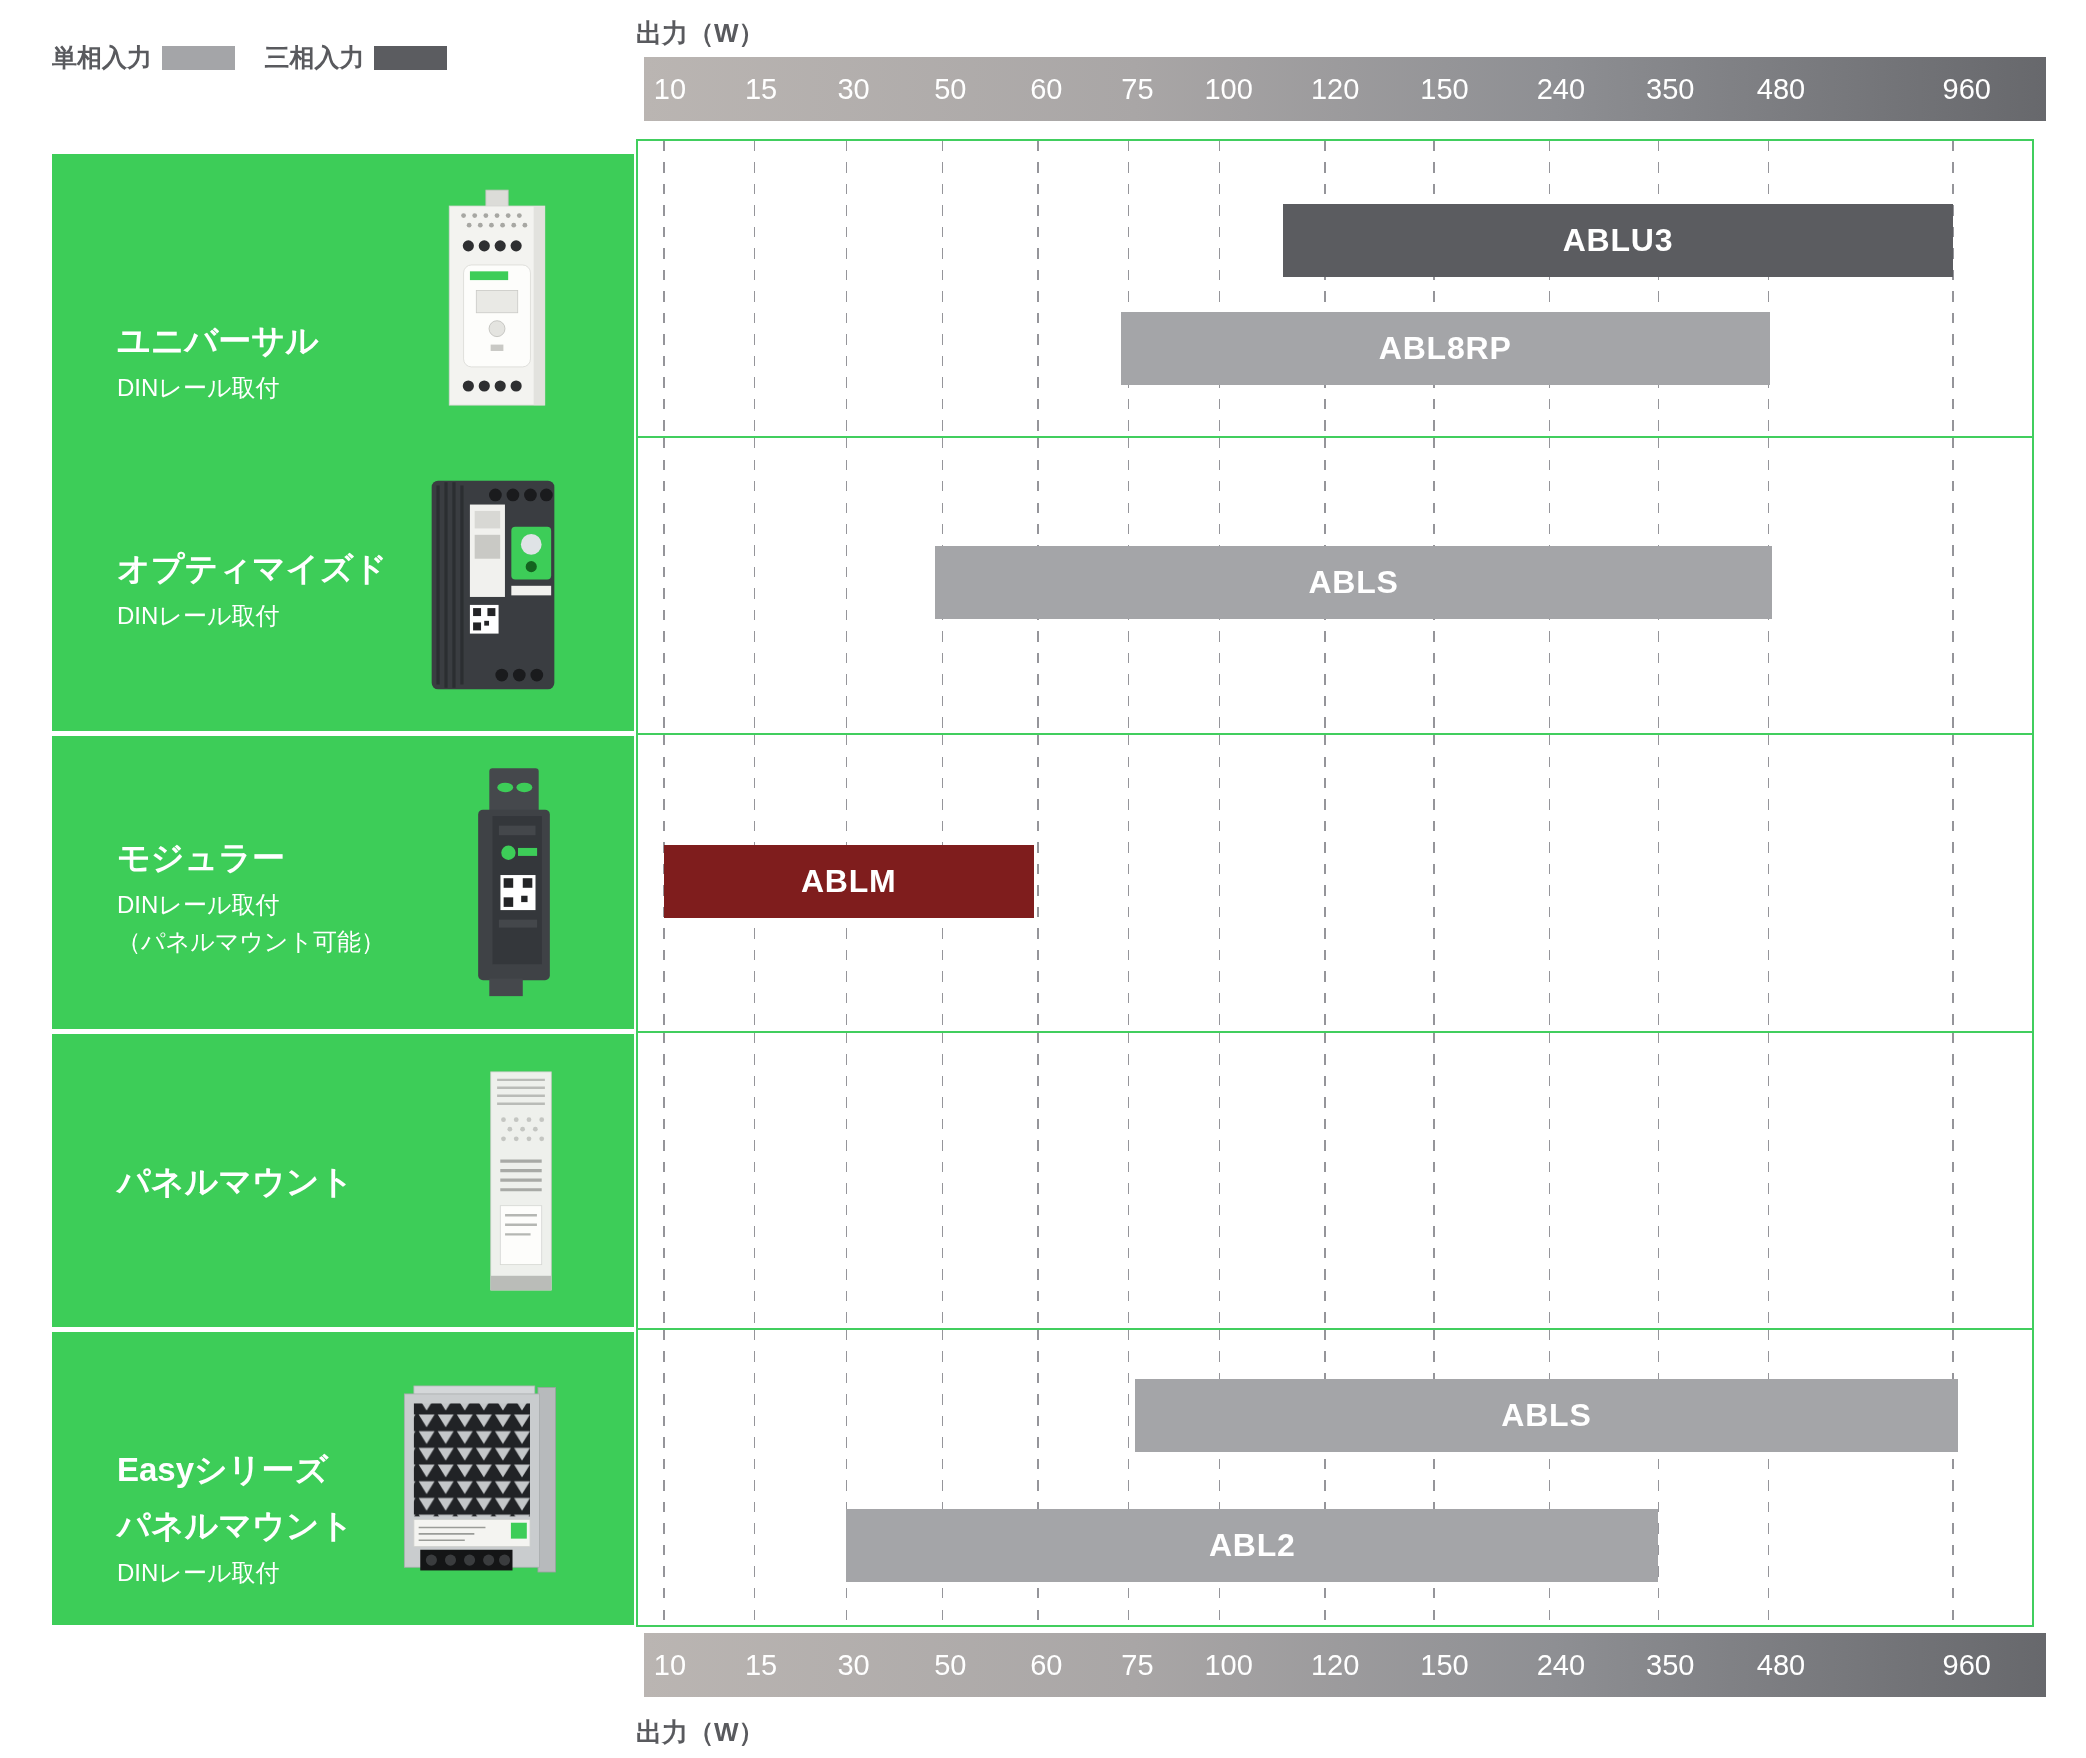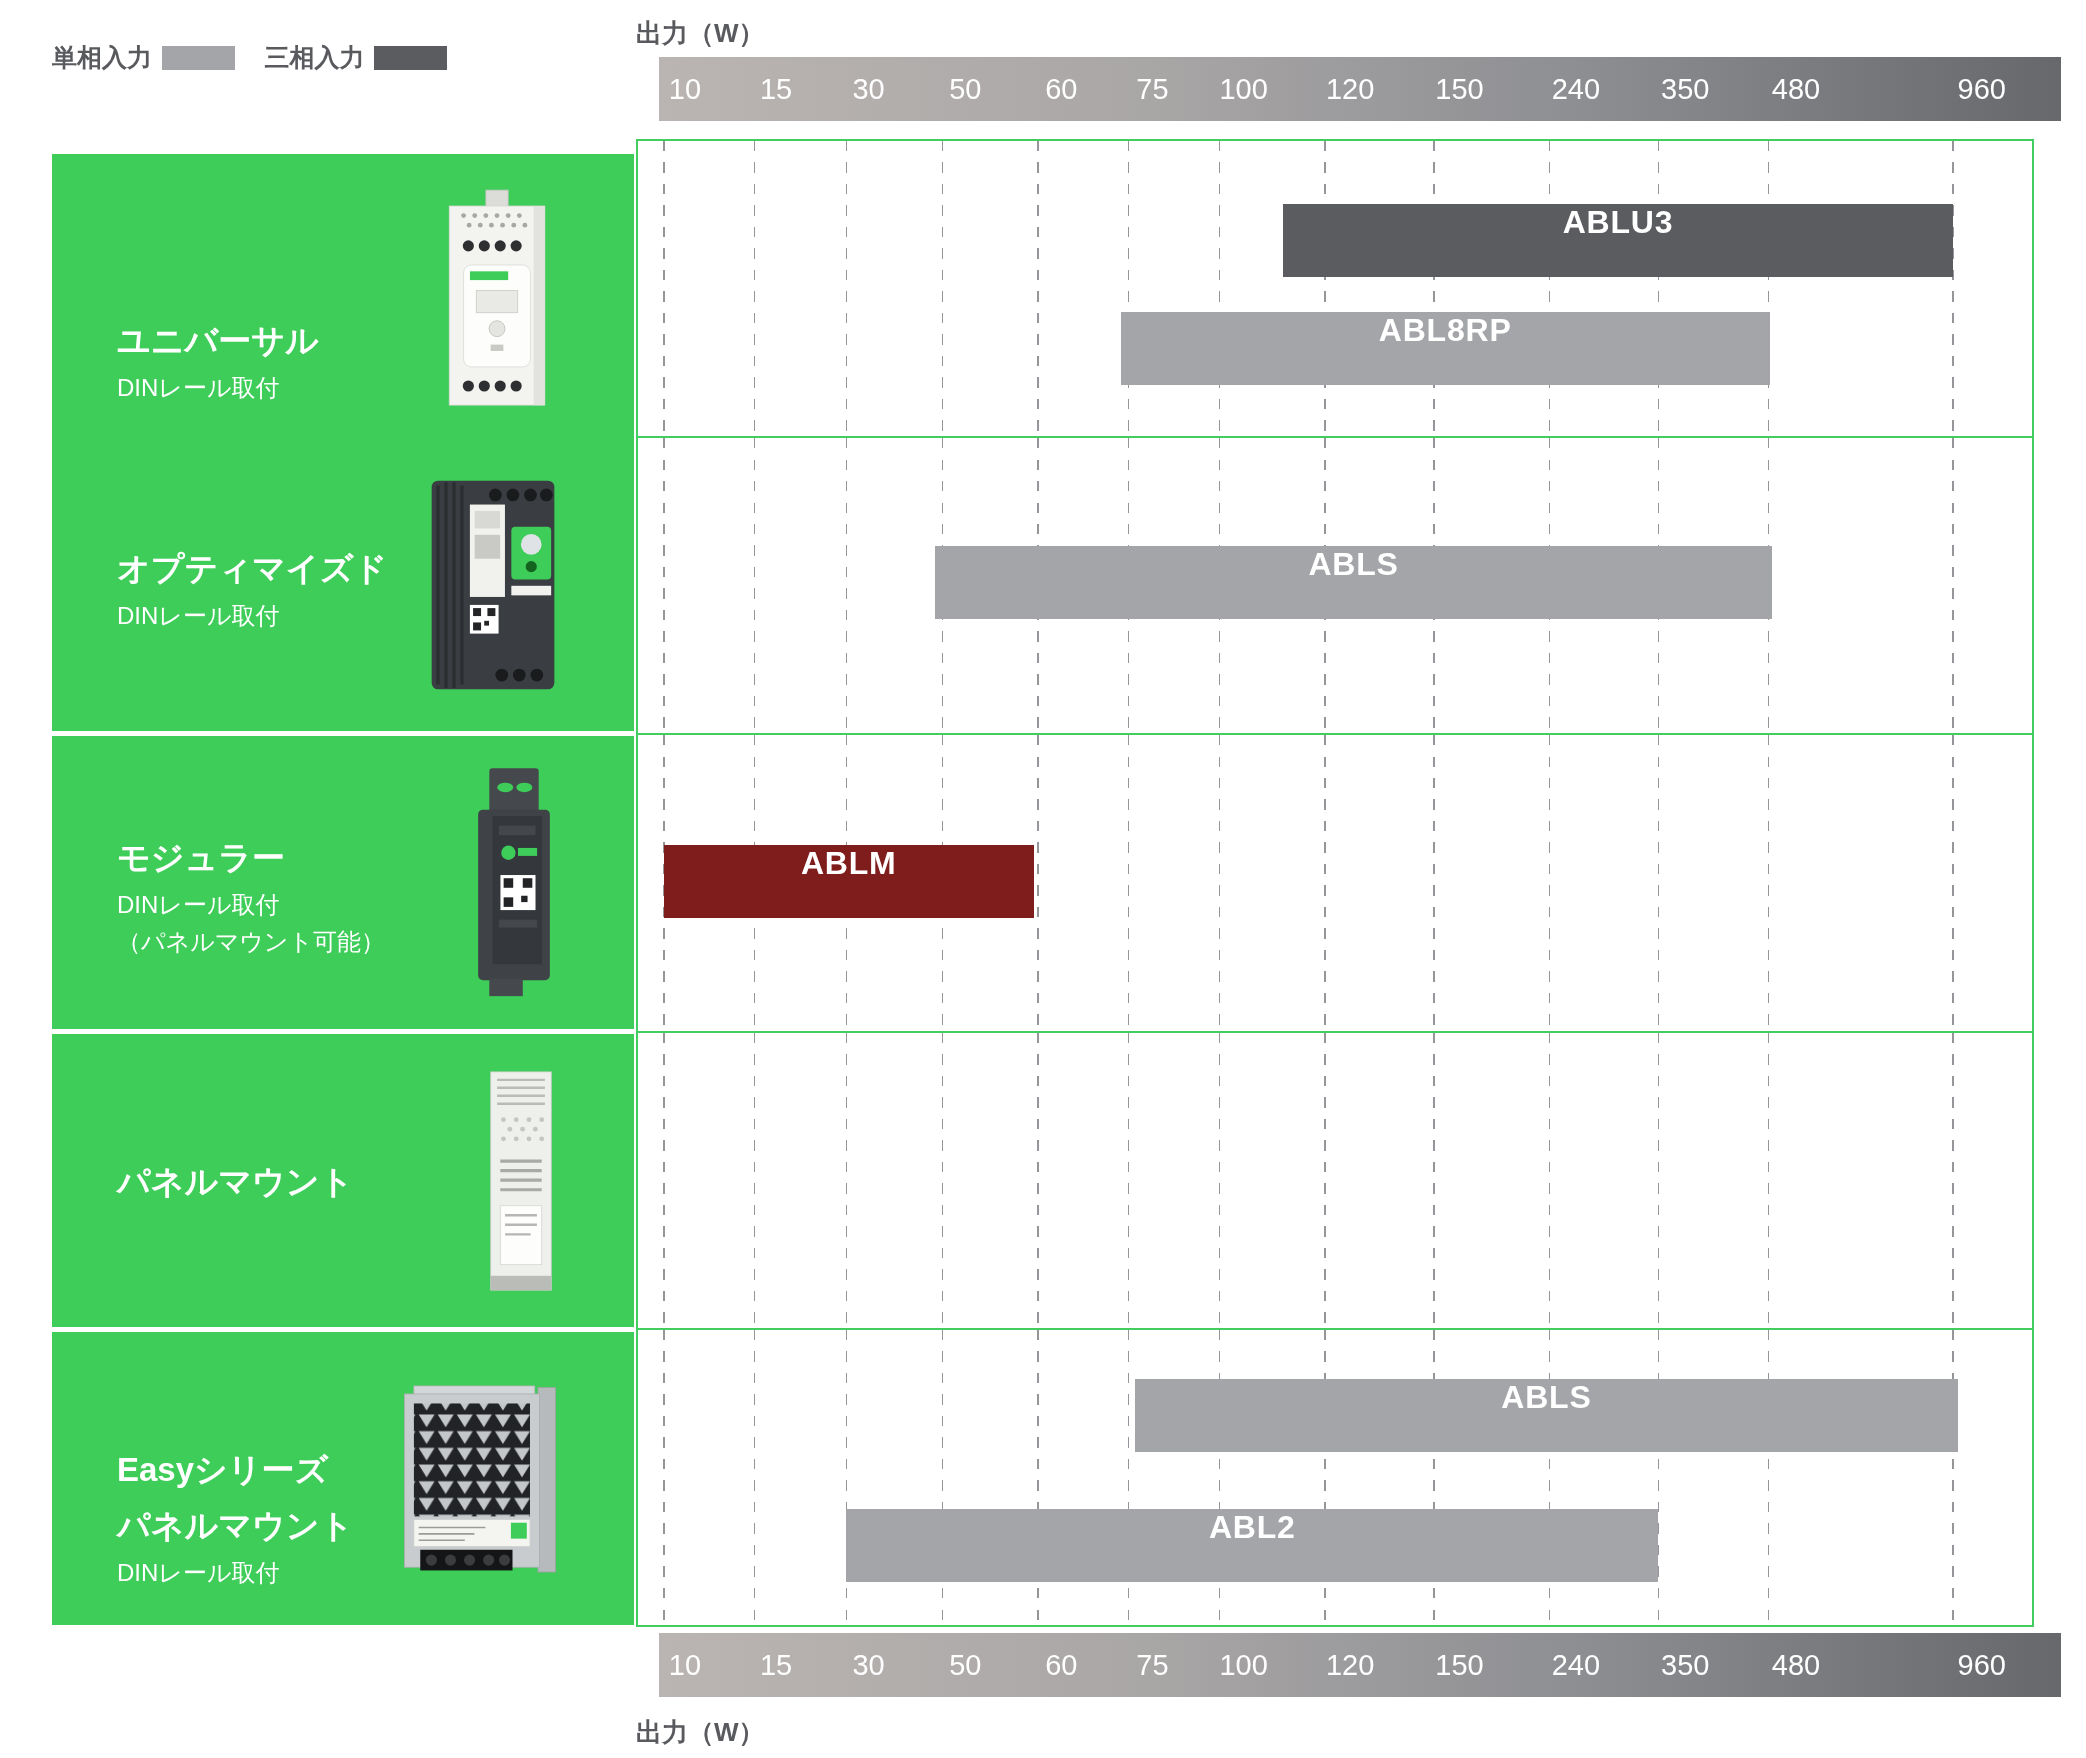--- a/index.html
+++ b/index.html
@@ -11,36 +11,36 @@
           font-size:25px;font-weight:bold;color:#595a5e;}
   .legend .lbl{margin-right:9.6px;}
   .legend .swatch{width:73px;height:24px;margin-right:30px;}
 
   
   .axis-title{position:absolute;left:636px;font-size:26px;font-weight:bold;color:#595a5e;}
   .axis-title.top{top:16px;}
   .axis-title.bottom{top:1715px;}
 
   
-  .axis-bar{position:absolute;left:659px;width:1402px;height:64px;
+  .axis-bar{position:absolute;left:644px;width:1402px;height:64px;
             background:linear-gradient(90deg,#bab5b2 0%,#a9a6a6 35%,#8e8f93 65%,#67686c 100%);}
   .axis-bar.top{top:57px;}
   .axis-bar.bottom{top:1633px;}
   .axis-bar .tick{position:absolute;top:50%;transform:translate(-50%,-50%);
                   color:#ffffff;font-size:29px;white-space:nowrap;}
 
   
   .chart{position:absolute;left:636px;top:139px;width:1398px;height:1488px;
          border:2.4px solid #41ce5e;box-sizing:border-box;background:#fff;
          display:flex;flex-direction:column;}
   .chart .row{position:relative;flex:1;}
   .chart .row + .row{border-top:2.4px solid #41ce5e;}
   .gridline{position:absolute;top:0;bottom:0;width:1.6px;margin-left:-0.8px;
             background:repeating-linear-gradient(180deg,#95959a 0 10.4px,transparent 10.4px 21.5px);}
-  .bar{position:absolute;height:73px;display:flex;justify-content:center;
+  .bar{position:absolute;height:73px;display:flex;align-items:center;justify-content:center;
        color:#ffffff;font-size:32px;font-weight:bold;letter-spacing:0.8px;white-space:nowrap;}
 
   
   .panel{position:absolute;left:52px;width:582px;background:#3dcd58;}
   .panel .txt{position:absolute;left:65px;color:#ffffff;}
   .panel .t{font-size:33px;font-weight:bold;line-height:56px;white-space:nowrap;}
   .panel .s{font-size:24px;line-height:37px;white-space:nowrap;}
   .panel .photo{position:absolute;right:73px;top:50%;transform:translateY(-50%);line-height:0;}
 </style>
 </head>

